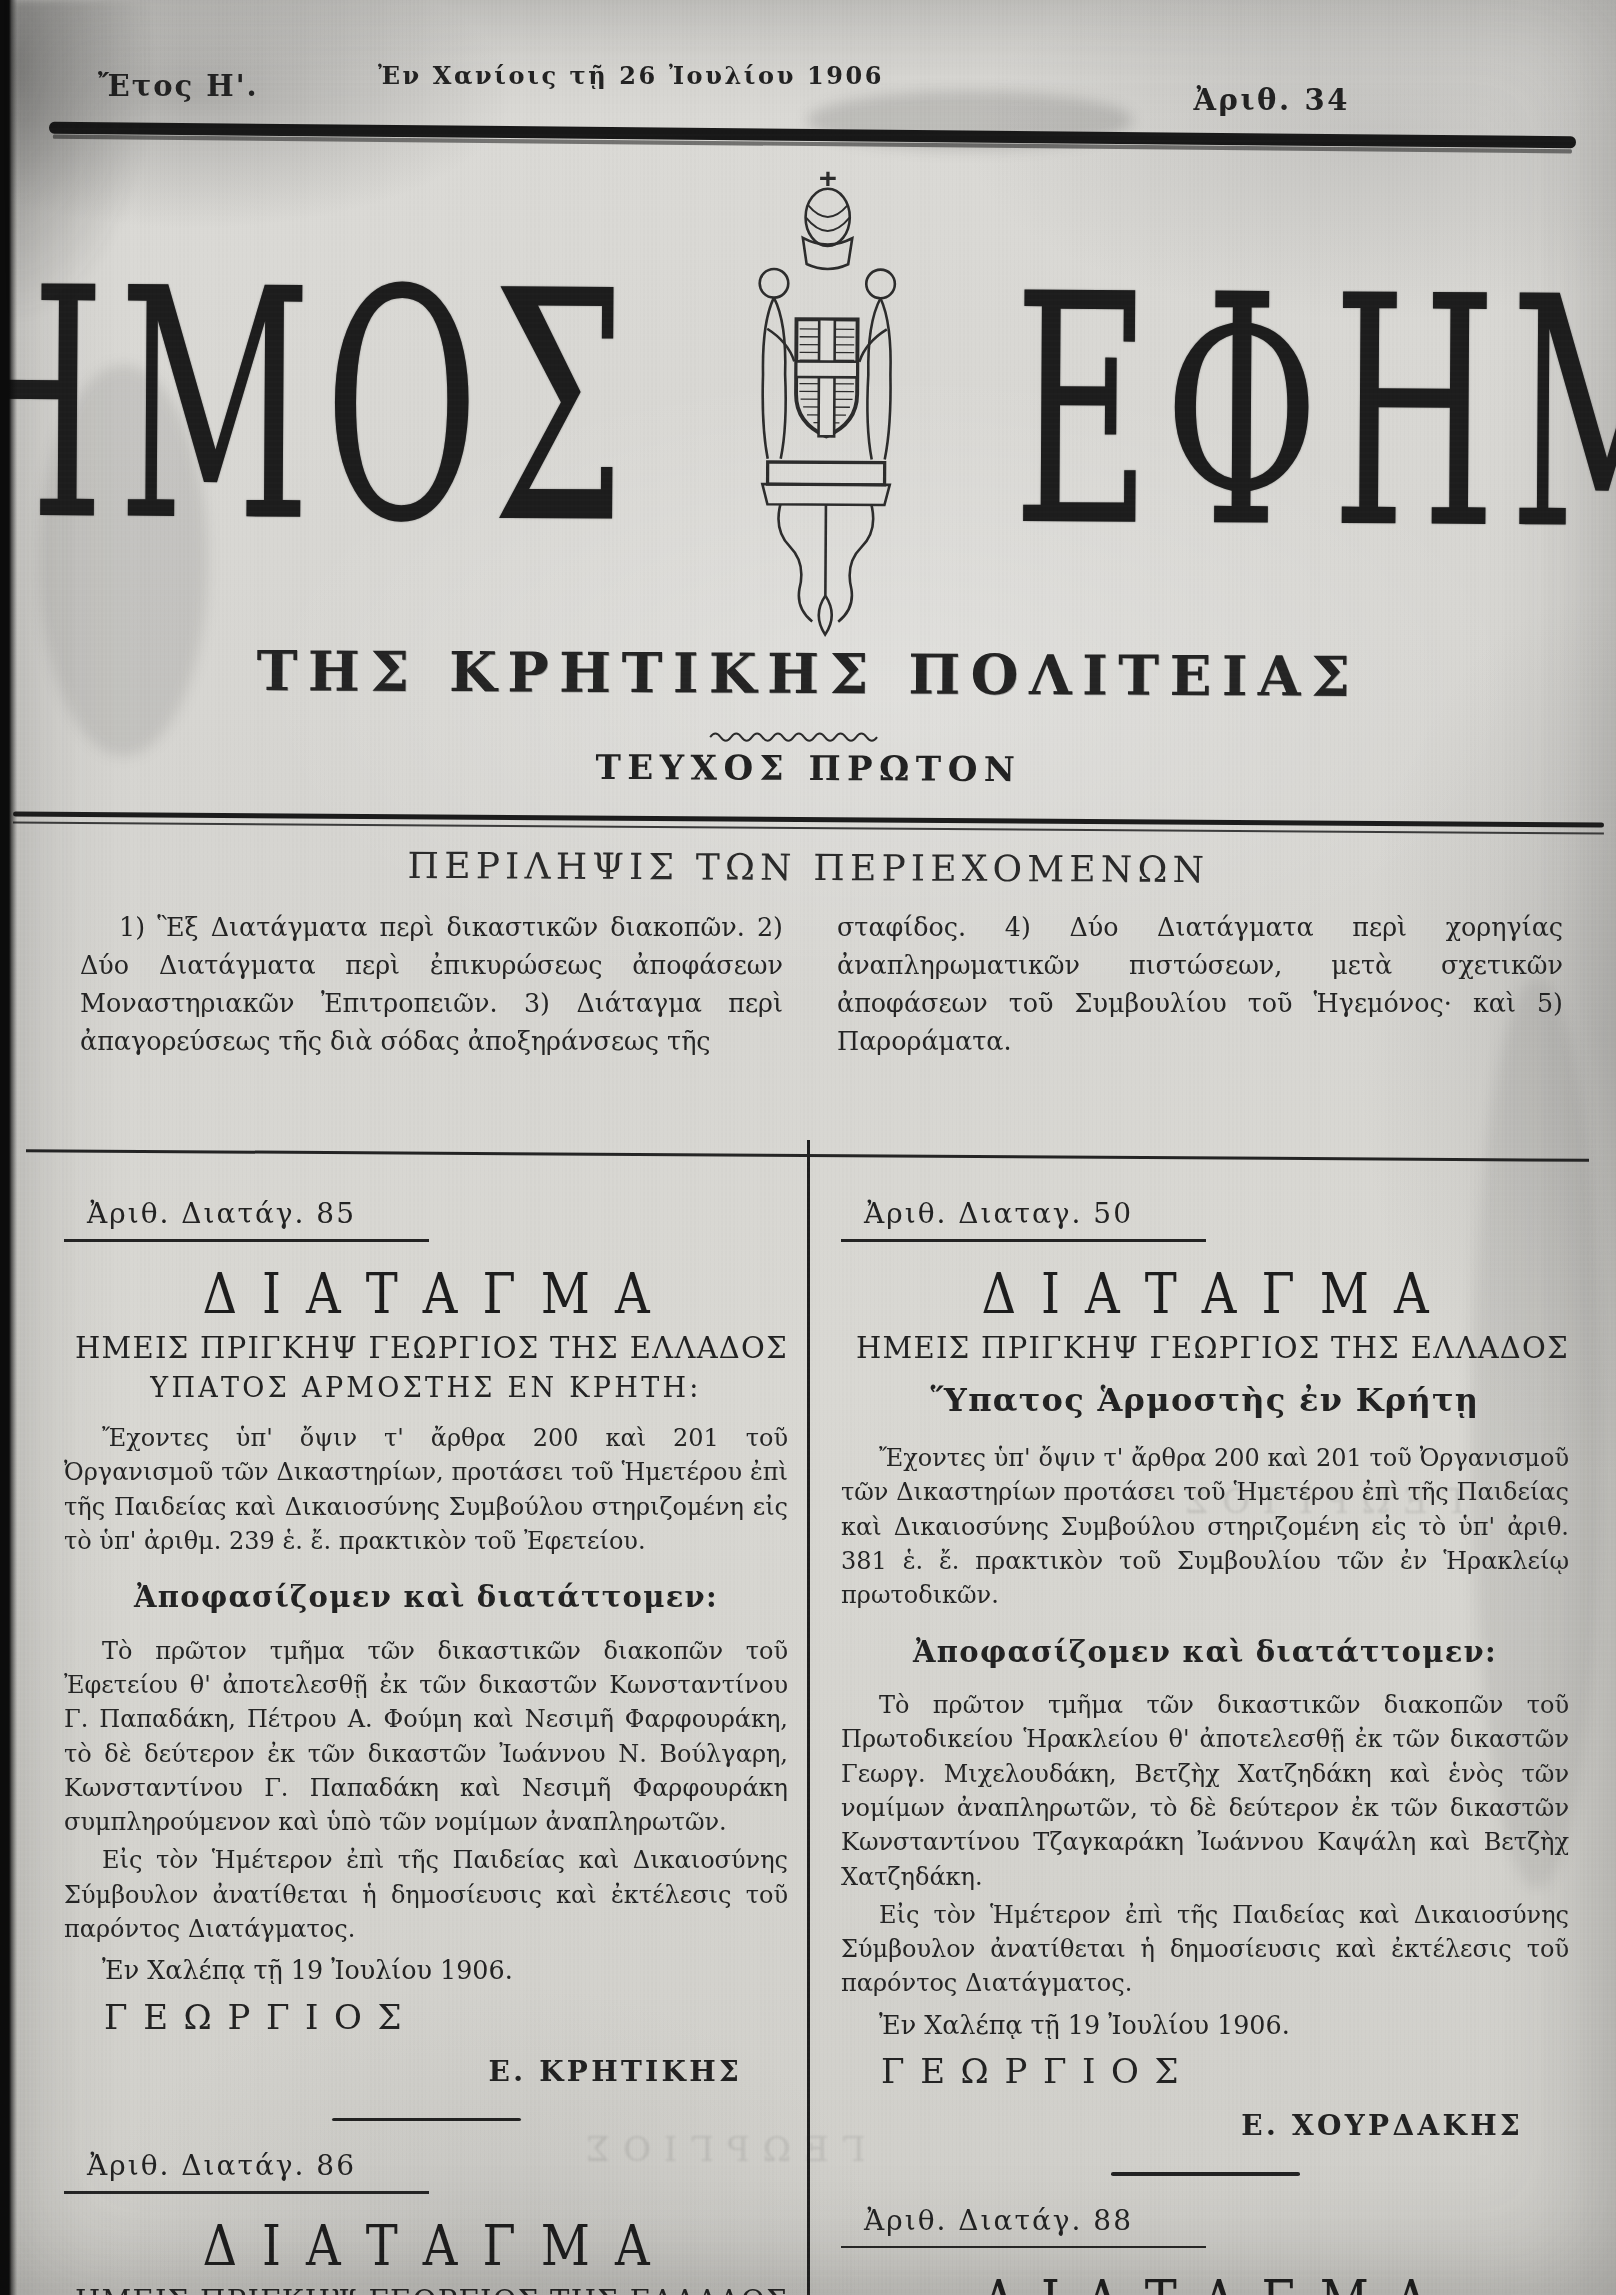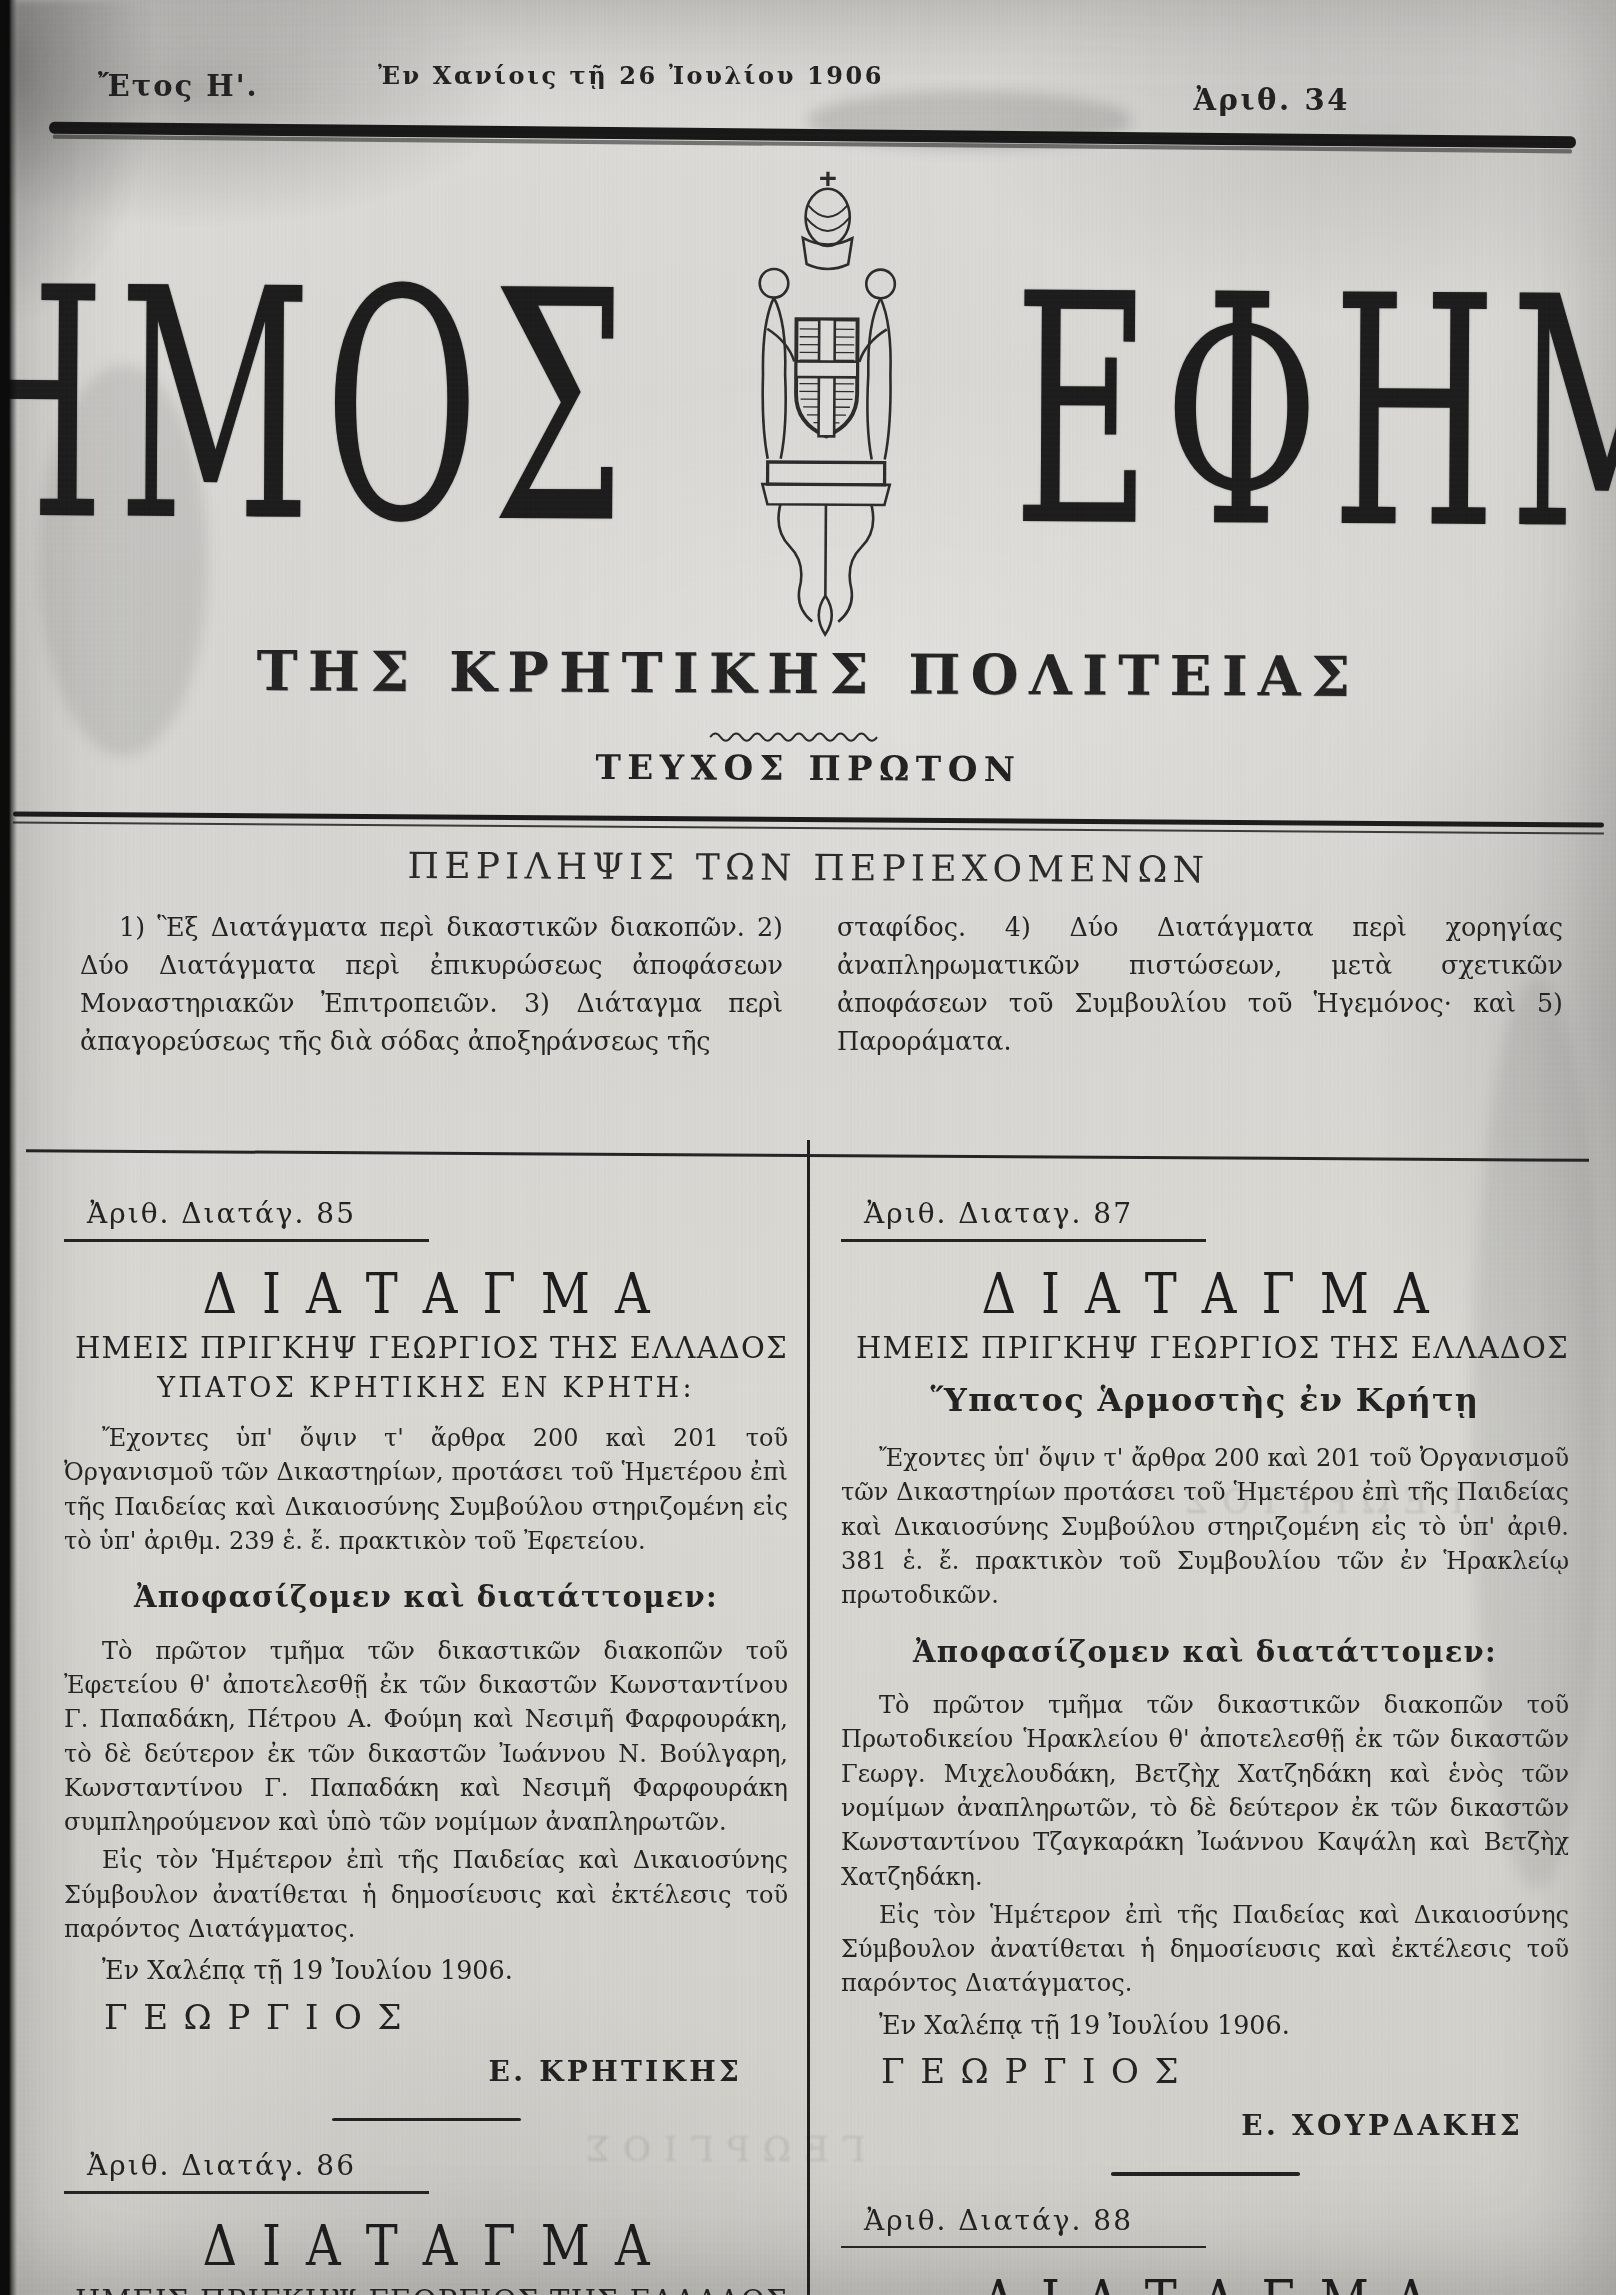--- a/index.html
+++ b/index.html
@@ -185,21 +185,21 @@
 
   <main class="columns">
 
     <section class="col col-left">
 
       <article class="decree">
         <div class="decree-number">Ἀριθ. Διατάγ. 85</div>
         <div class="number-underline"></div>
         <h2 class="decree-title">ΔΙΑΤΑΓΜΑ</h2>
         <div class="we-line">ΗΜΕΙΣ ΠΡΙΓΚΗΨ ΓΕΩΡΓΙΟΣ ΤΗΣ ΕΛΛΑΔΟΣ</div>
-        <div class="commissioner-caps">ΥΠΑΤΟΣ ΚΡΗΤΙΚΗΣ ΕΝ ΚΡΗΤΗ:</div>
+        <div class="commissioner-caps">ΥΠΑΤΟΣ ΑΡΜΟΣΤΗΣ ΕΝ ΚΡΗΤΗ:</div>
         <p class="body-par">Ἔχοντες ὑπ' ὄψιν τ' ἄρθρα 200 καὶ 201 τοῦ Ὀργανισμοῦ τῶν Δικαστηρίων, προτάσει τοῦ Ἡμετέρου ἐπὶ τῆς Παιδείας καὶ Δικαιοσύνης Συμβούλου στηριζομένη εἰς τὸ ὑπ' ἀριθμ. 239 ἑ. ἔ. πρακτικὸν τοῦ Ἐφετείου.</p>
         <div class="decision">Ἀποφασίζομεν καὶ διατάττομεν:</div>
         <p class="body-par">Τὸ πρῶτον τμῆμα τῶν δικαστικῶν διακοπῶν τοῦ Ἐφετείου θ' ἀποτελεσθῇ ἐκ τῶν δικαστῶν Κωνσταντίνου Γ. Παπαδάκη, Πέτρου Α. Φούμη καὶ Νεσιμῆ Φαρφουράκη, τὸ δὲ δεύτερον ἐκ τῶν δικαστῶν Ἰωάννου Ν. Βούλγαρη, Κωνσταντίνου Γ. Παπαδάκη καὶ Νεσιμῆ Φαρφουράκη συμπληρούμενον καὶ ὑπὸ τῶν νομίμων ἀναπληρωτῶν.</p>
         <p class="body-par">Εἰς τὸν Ἡμέτερον ἐπὶ τῆς Παιδείας καὶ Δικαιοσύνης Σύμβουλον ἀνατίθεται ἡ δημοσίευσις καὶ ἐκτέλεσις τοῦ παρόντος Διατάγματος.</p>
         <p class="place-date">Ἐν Χαλέπᾳ τῇ 19 Ἰουλίου 1906.</p>
         <span class="sig-name">ΓΕΩΡΓΙΟΣ</span>
         <div class="countersig">Ε. ΚΡΗΤΙΚΗΣ</div>
         <div class="sep-rule"></div>
       </article>
 
@@ -209,21 +209,21 @@
         <h2 class="decree-title">ΔΙΑΤΑΓΜΑ</h2>
         <div class="we-line">ΗΜΕΙΣ ΠΡΙΓΚΗΨ ΓΕΩΡΓΙΟΣ ΤΗΣ ΕΛΛΑΔΟΣ</div>
 
       </article>
 
     </section>
 
     <section class="col col-right">
 
       <article class="decree">
-        <div class="decree-number">Ἀριθ. Διαταγ. 87</div>
+        <div class="decree-number">Ἀριθ. Διαταγ. 50</div>
         <div class="number-underline"></div>
         <h2 class="decree-title">ΔΙΑΤΑΓΜΑ</h2>
         <div class="we-line">ΗΜΕΙΣ ΠΡΙΓΚΗΨ ΓΕΩΡΓΙΟΣ ΤΗΣ ΕΛΛΑΔΟΣ</div>
         <div class="commissioner-bold">Ὕπατος Ἁρμοστὴς ἐν Κρήτῃ</div>
         <p class="body-par">Ἔχοντες ὑπ' ὄψιν τ' ἄρθρα 200 καὶ 201 τοῦ Ὀργανισμοῦ τῶν Δικαστηρίων προτάσει τοῦ Ἡμετέρου ἐπὶ τῆς Παιδείας καὶ Δικαιοσύνης Συμβούλου στηριζομένη εἰς τὸ ὑπ' ἀριθ. 381 ἑ. ἔ. πρακτικὸν τοῦ Συμβουλίου τῶν ἐν Ἡρακλείῳ πρωτοδικῶν.</p>
         <div class="decision">Ἀποφασίζομεν καὶ διατάττομεν:</div>
         <p class="body-par">Τὸ πρῶτον τμῆμα τῶν δικαστικῶν διακοπῶν τοῦ Πρωτοδικείου Ἡρακλείου θ' ἀποτελεσθῇ ἐκ τῶν δικαστῶν Γεωργ. Μιχελουδάκη, Βετζὴχ Χατζηδάκη καὶ ἑνὸς τῶν νομίμων ἀναπληρωτῶν, τὸ δὲ δεύτερον ἐκ τῶν δικαστῶν Κωνσταντίνου Τζαγκαράκη Ἰωάννου Καψάλη καὶ Βετζὴχ Χατζηδάκη.</p>
         <p class="body-par">Εἰς τὸν Ἡμέτερον ἐπὶ τῆς Παιδείας καὶ Δικαιοσύνης Σύμβουλον ἀνατίθεται ἡ δημοσίευσις καὶ ἐκτέλεσις τοῦ παρόντος Διατάγματος.</p>
         <p class="place-date">Ἐν Χαλέπᾳ τῇ 19 Ἰουλίου 1906.</p>
         <span class="sig-name">ΓΕΩΡΓΙΟΣ</span>

